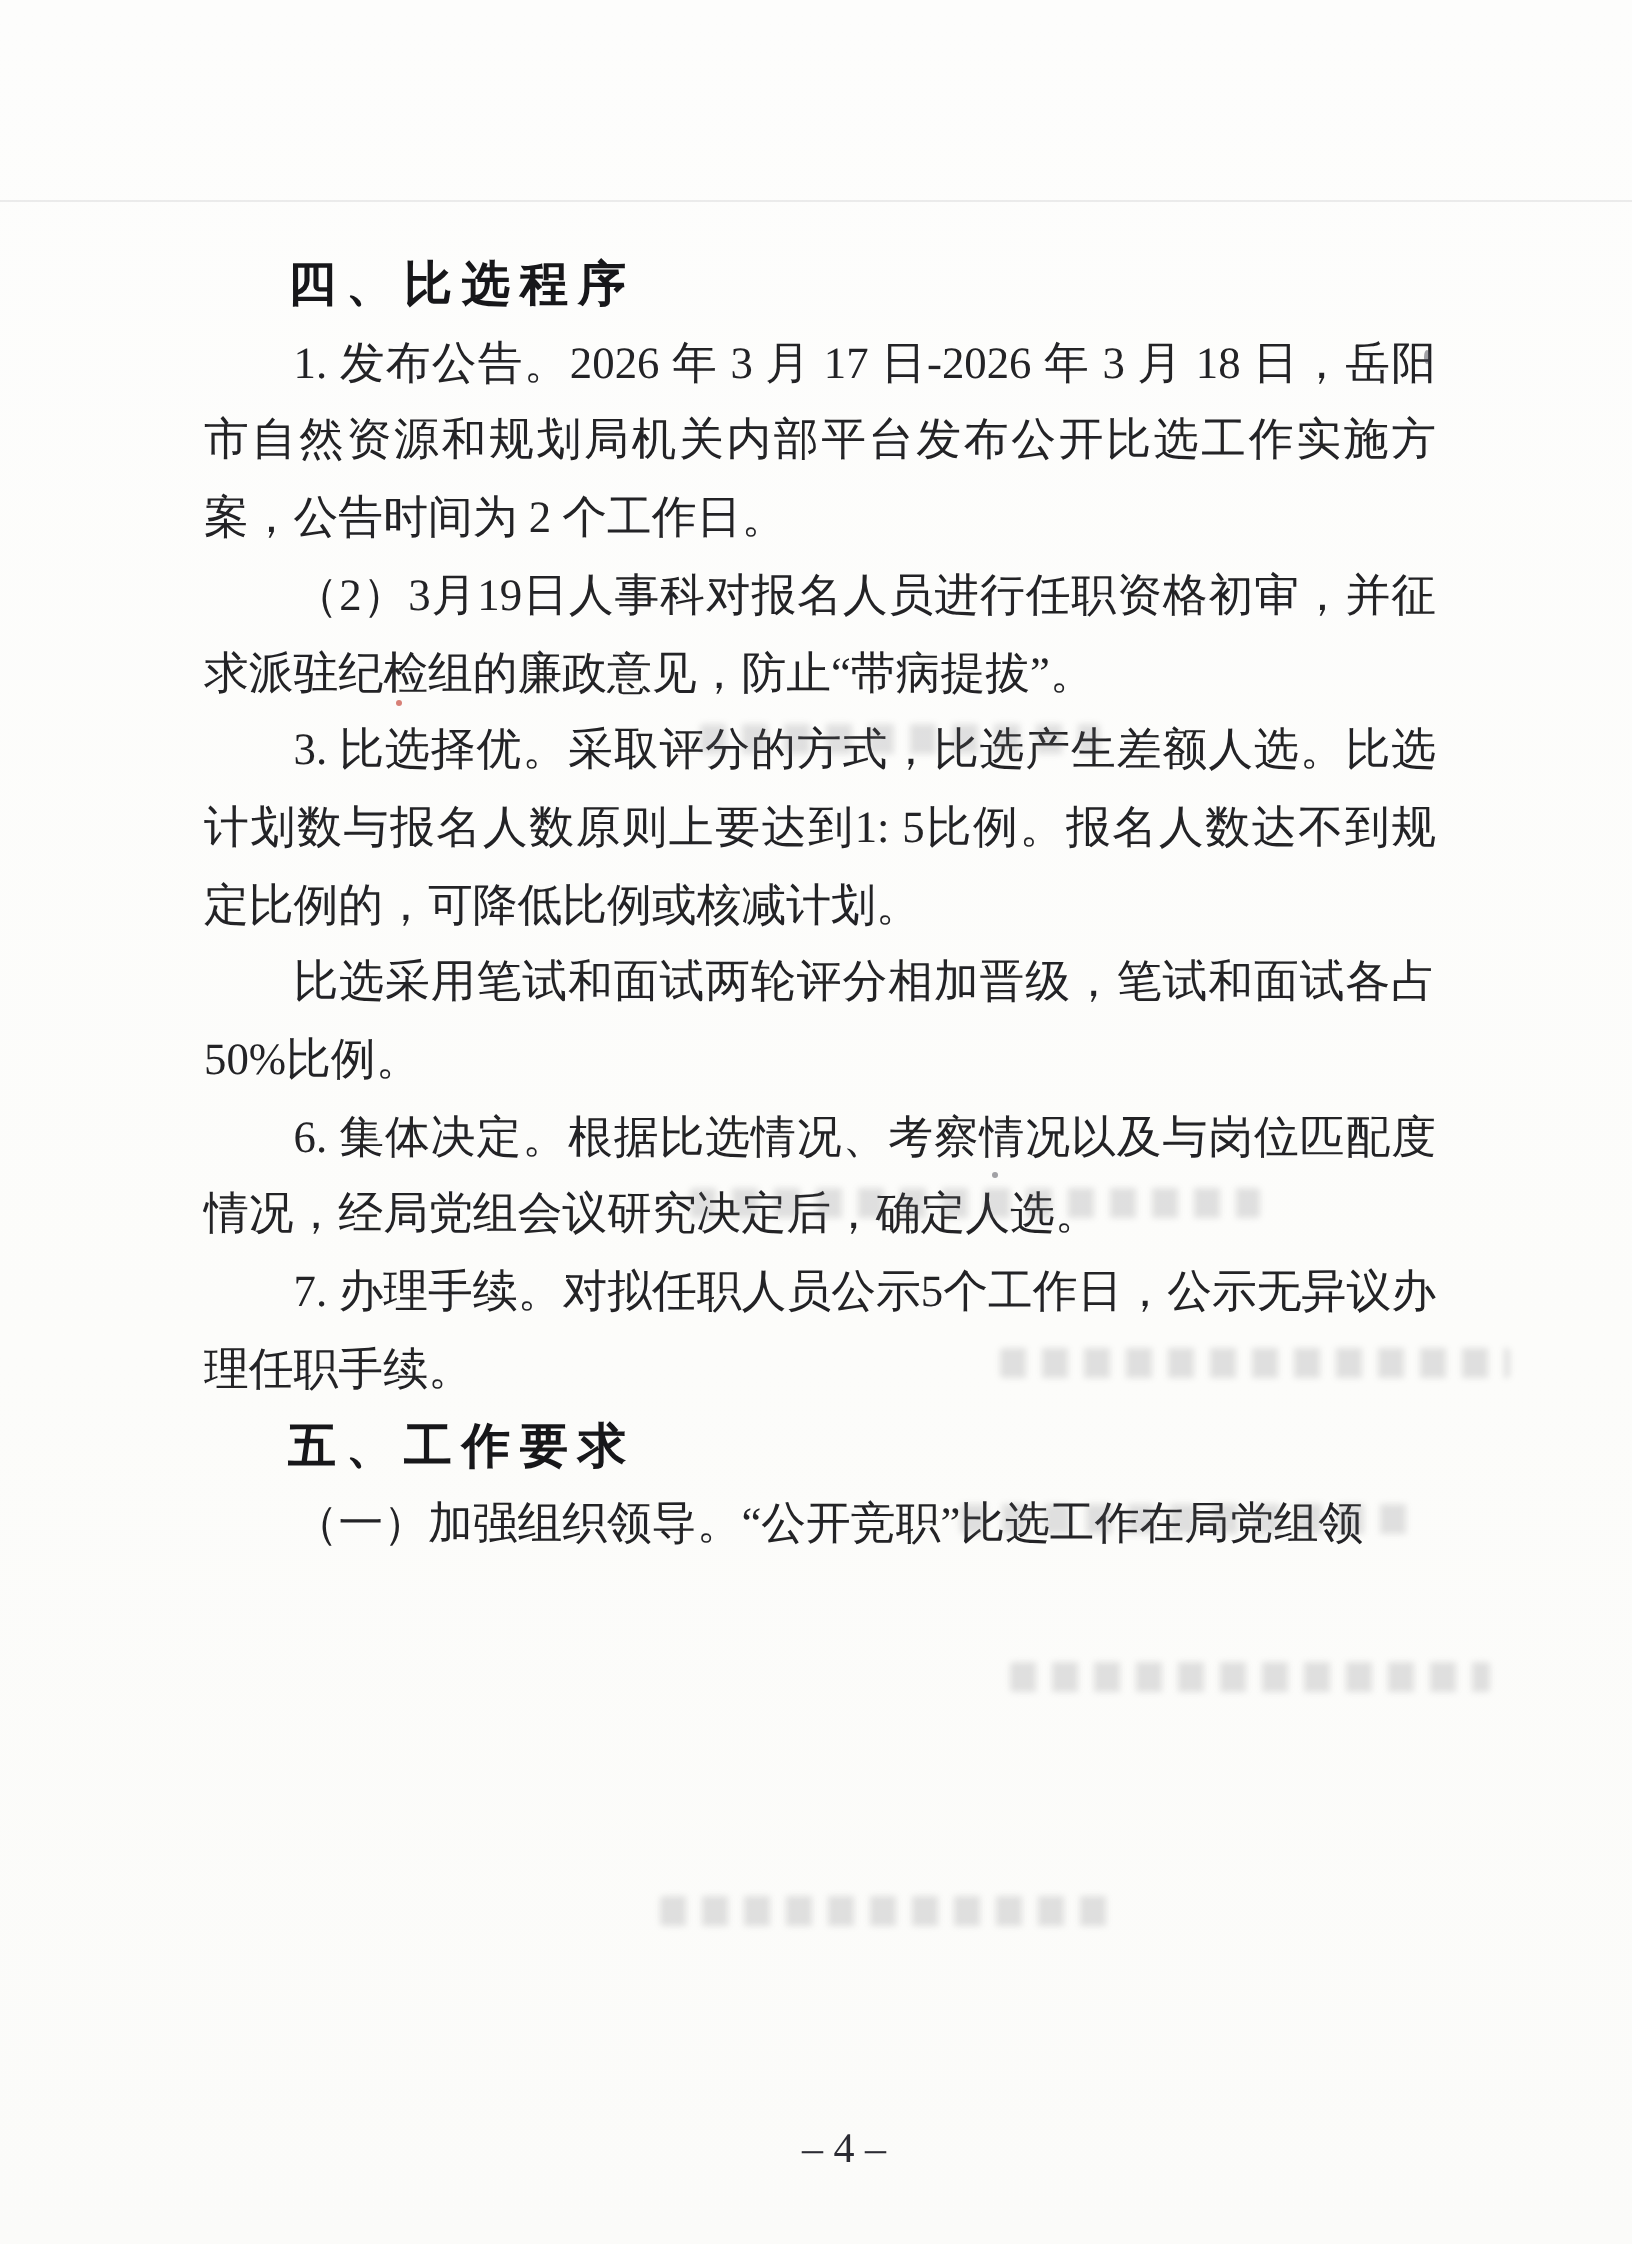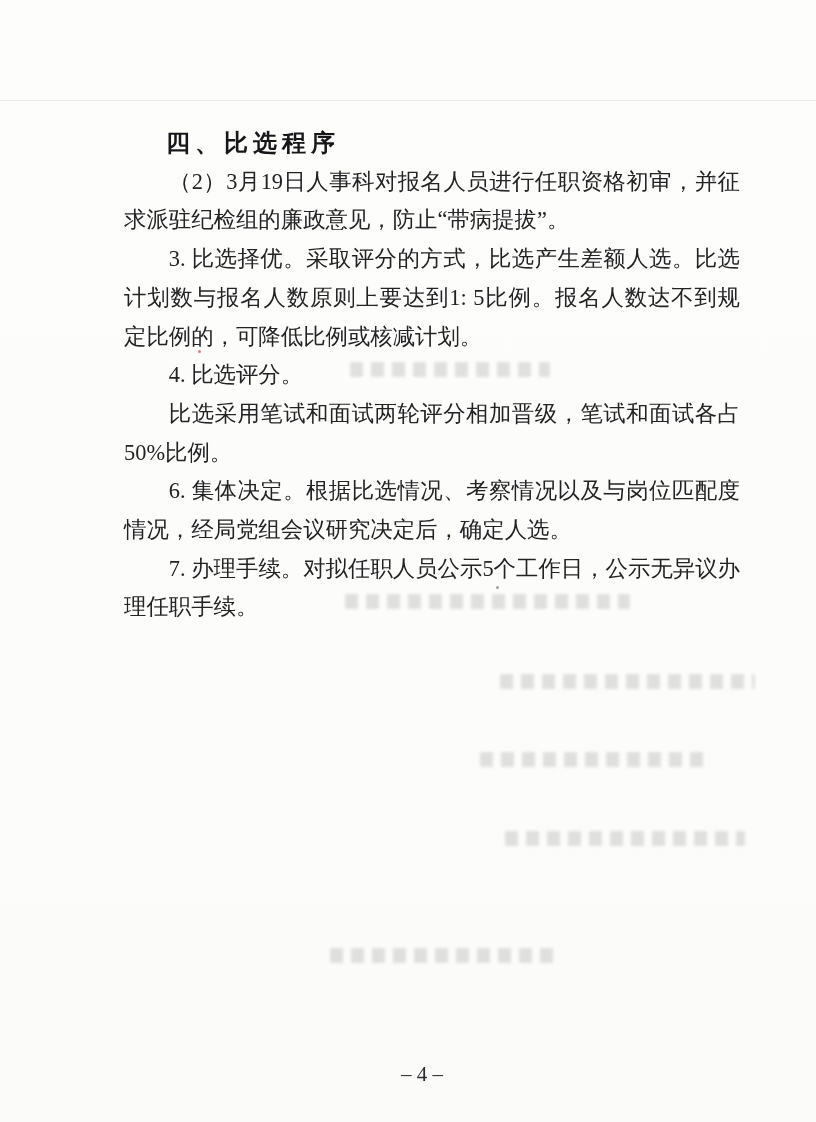--- a/index.html
+++ b/index.html
@@ -20,21 +20,20 @@
     left: 0; top: 100px;
     width: 100%; height: 1px;
     background: rgba(110,110,115,0.12);
   }
 
   .content {
     position: absolute;
     left: 102px;
     top: 124px;
     width: 616px;
-    margin-left: 22px;
   }
 
   .para {
     margin: 0;
     font-size: 22.4px;
     line-height: 38.7px;
     text-align: justify;
     text-indent: 2em;
     color: #232326;
     font-family: "Liberation Serif", "DejaVu Serif", serif;
@@ -94,26 +93,28 @@
 </style>
 </head>
 <body>
 
 <div class="page">
 
   <div class="scan-line"></div>
 
   <div class="content">
     <h2 class="sec-heading">四、比选程序</h2>
+    <p class="para">1. 发布公告。2026 年 3 月 17 日-2026 年 3 月 18 日，岳阳市自然资源和规划局机关内部平台发布公开比选工作实施方案，公告时间为 2 个工作日。</p>
     <p class="para">（2）3月19日人事科对报名人员进行任职资格初审，并征求派驻纪检组的廉政意见，防止“带病提拔”。</p>
     <p class="para">3. 比选择优。采取评分的方式，比选产生差额人选。比选计划数与报名人数原则上要达到1: 5比例。报名人数达不到规定比例的，可降低比例或核减计划。</p>
-    <p class="para">4. 比选评分。</p>
     <p class="para">比选采用笔试和面试两轮评分相加晋级，笔试和面试各占50%比例。</p>
     <p class="para">6. 集体决定。根据比选情况、考察情况以及与岗位匹配度情况，经局党组会议研究决定后，确定人选。</p>
     <p class="para">7. 办理手续。对拟任职人员公示5个工作日，公示无异议办理任职手续。</p>
+    <h2 class="sec-heading">五、工作要求</h2>
+    <p class="para">（一）加强组织领导。“公开竞职”比选工作在局党组领</p>
   </div>
 
   <div class="ghost ghost-1"></div>
   <div class="ghost ghost-2"></div>
   <div class="ghost ghost-3"></div>
   <div class="ghost ghost-4"></div>
   <div class="ghost ghost-5"></div>
   <div class="ghost ghost-6"></div>
 
   <div class="speck speck-1"></div>

